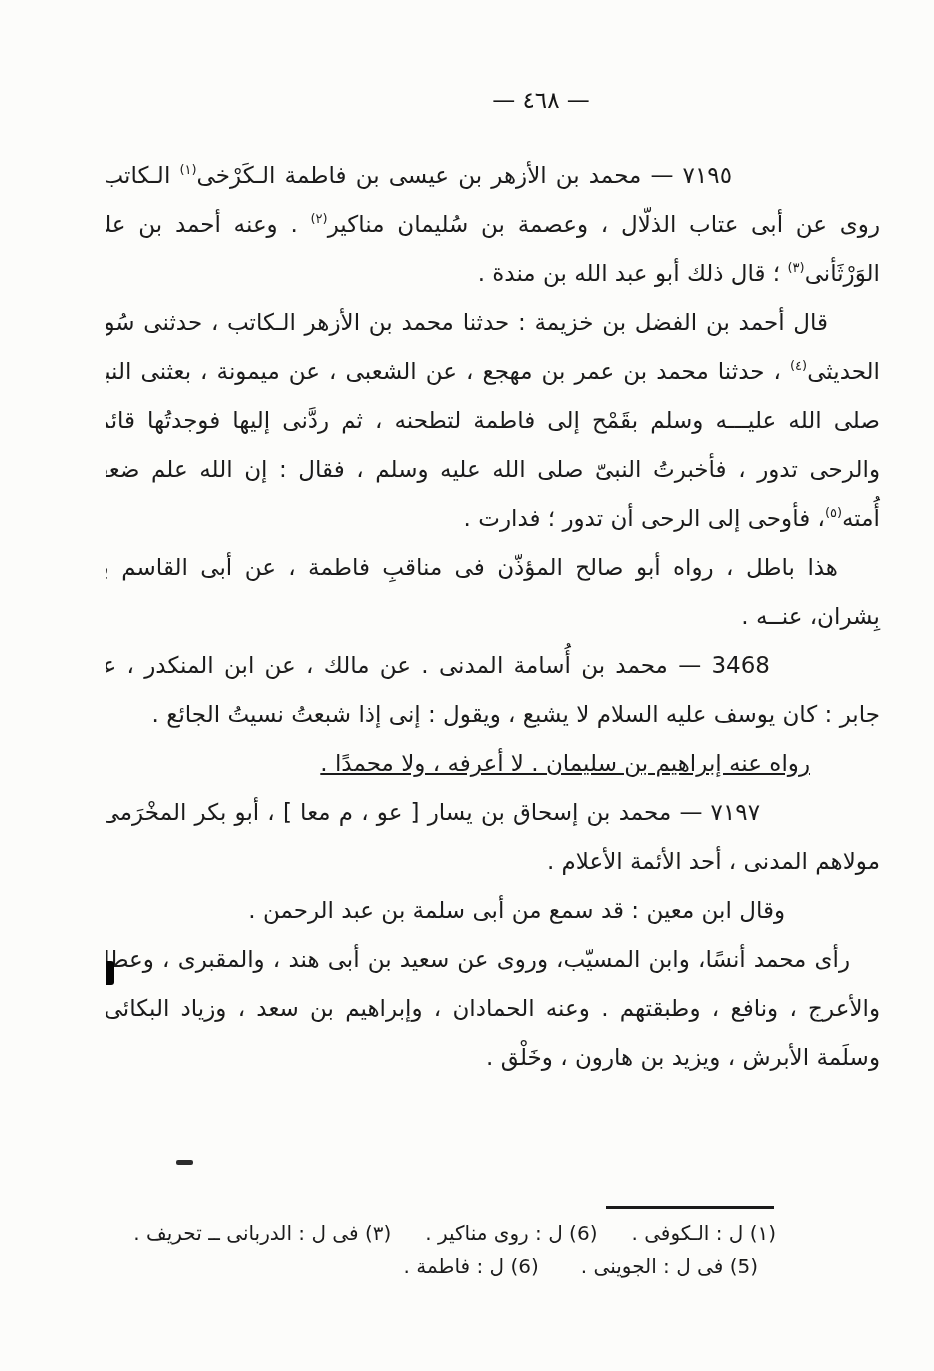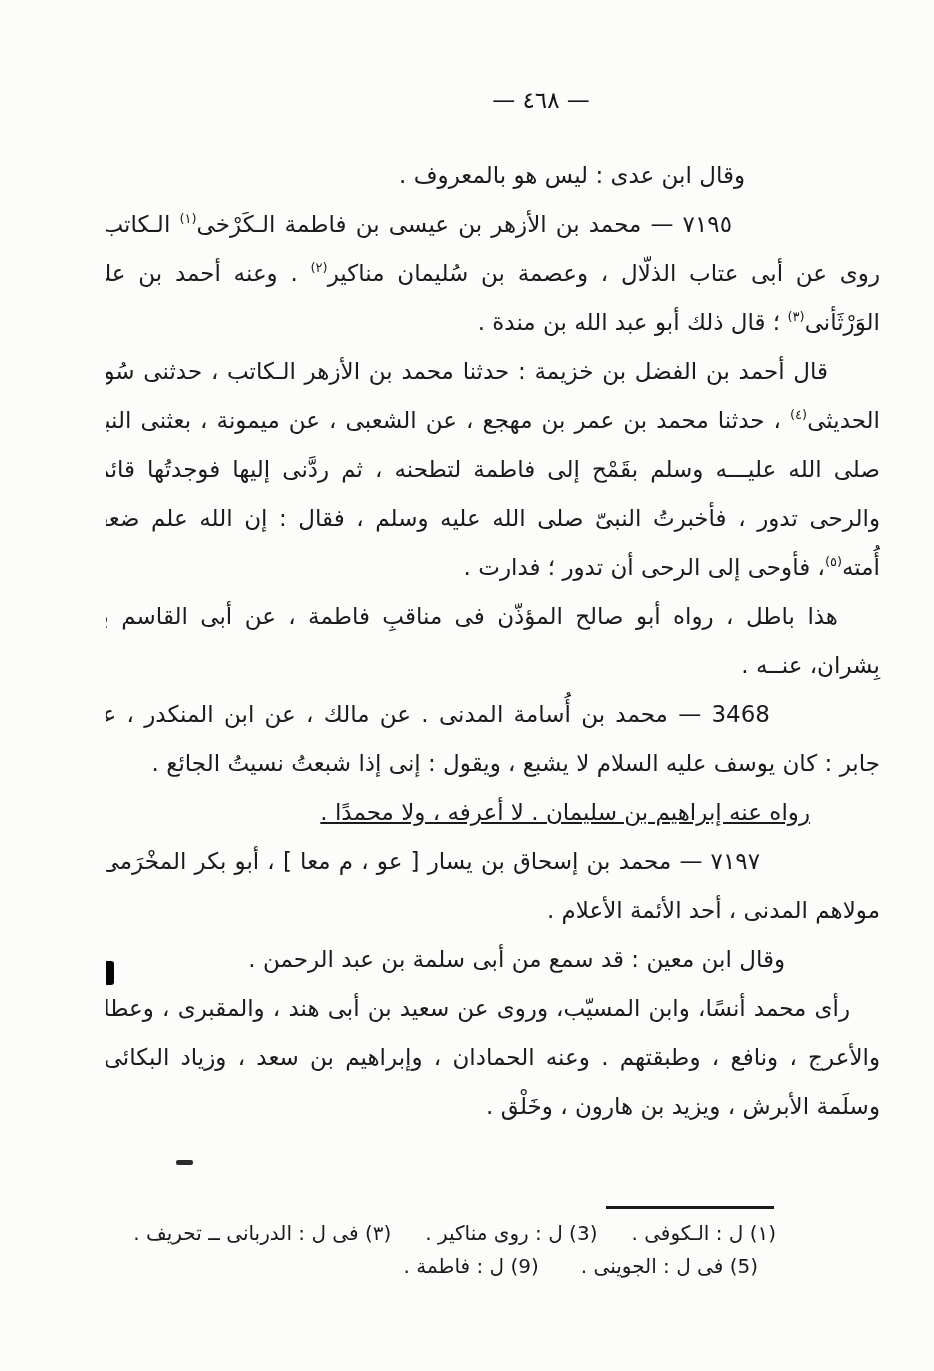--- a/index.html
+++ b/index.html
@@ -102,21 +102,20 @@
 </style>
 </head>
 <body>
 
 <div class="page">
 
   <div class="page-number">— ٤٦٨ —</div>
 
   <div class="text-block">
 
-    <p class="para p1"><span>وقال ابن عدى : ليس هو بالمعروف .</span></p>
 
     <p class="para p2"><span>٧١٩٥</span><span> — محمد بن الأزهر بن عيسى بن فاطمة الـكَرْخى</span><sup class="fnref">(١)</sup><span> الـكاتب . روى عن أبى عتاب الذلّال ، وعصمة بن سُليمان مناكير</span><sup class="fnref">(٢)</sup><span> . وعنه أحمد بن على الوَرْثَأنى</span><sup class="fnref">(٣)</sup><span> ؛ قال ذلك أبو عبد الله بن مندة .</span></p>
 
     <p class="para p3"><span>قال أحمد بن الفضل بن خزيمة : حدثنا محمد بن الأزهر الـكاتب ، حدثنى سُويد الحديثى</span><sup class="fnref">(٤)</sup><span> ، حدثنا محمد بن عمر بن مهجع ، عن الشعبى ، عن ميمونة ، بعثنى النبىُّ صلى الله عليـــه وسلم بقَمْح إلى فاطمة لتطحنه ، ثم ردَّنى إليها فوجدتُها قائمة والرحى تدور ، فأخبرتُ النبىّ صلى الله عليه وسلم ، فقال : إن الله علم ضعفَ أُمته</span><sup class="fnref">(٥)</sup><span>، فأوحى إلى الرحى أن تدور ؛ فدارت .</span></p>
 
     <p class="para p4"><span>هذا باطل ، رواه أبو صالح المؤذّن فى مناقبِ فاطمة ، عن أبى القاسم بن بِشران، عنــه .</span></p>
 
     <p class="para p5"><span>3468</span><span> — محمد بن أُسامة المدنى . عن مالك ، عن ابن المنكدر ، عن جابر : كان يوسف عليه السلام لا يشبع ، ويقول : إنى إذا شبعتُ نسيتُ الجائع .</span></p>
 
     <p class="para p6"><span>رواه عنه إبراهيم بن سليمان . لا أعرفه ، ولا محمدًا .</span></p>
@@ -127,25 +126,25 @@
     <p class="para p10"><span>وقال ابن معين : قد سمع من أبى سلمة بن عبد الرحمن .</span></p>
 
     <p class="para p9"><span>رأى محمد أنسًا، وابن المسيّب، وروى عن سعيد بن أبى هند ، والمقبرى ، وعطاء، والأعرج ، ونافع ، وطبقتهم . وعنه الحمادان ، وإبراهيم بن سعد ، وزياد البكائى ، وسلَمة الأبرش ، ويزيد بن هارون ، وخَلْق .</span></p>
 
   </div>
 
   <div class="footnotes">
     <div class="fn-rule"></div>
     <div class="fn-line fn-line1">
       <span>(١) ل : الـكوفى .</span>
-      <span>(3) ل : روى مناكير .</span>
+      <span>(6) ل : روى مناكير .</span>
       <span>(٣) فى ل : الدربانى ــ تحريف .</span>
     </div>
     <div class="fn-line fn-line2">
       <span>(5) فى ل : الجوينى .</span>
-      <span>(9) ل : فاطمة .</span>
+      <span>(6) ل : فاطمة .</span>
     </div>
   </div>
 
   <div class="ink-mark-left"></div>
   <div class="ink-dash"></div>
 
 </div>
 
 </body></html>

